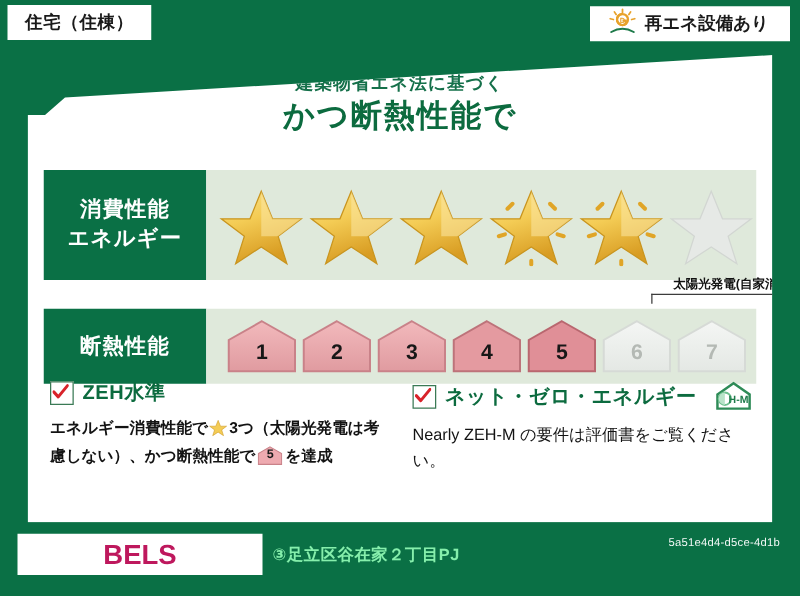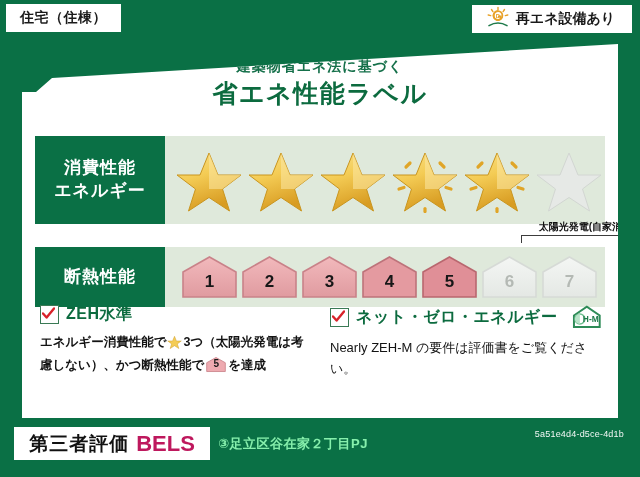--- a/index.html
+++ b/index.html
@@ -126,21 +126,21 @@
 
   <div class="tag" id="doc-type-tag">
     <span>住宅（住棟）</span>
   </div>
 
   <div id="panel">
     <div id="panel-inner">
 
       <div id="heading">
         <div class="sub">建築物省エネ法に基づく</div>
-        <div class="main">省エネ性能ラベル</div>
+        <div class="main">かつ断熱性能で</div>
       </div>
 
       <div class="row" id="row-energy">
         <div class="row-label">
           <span>消費性能</span>
           <span>エネルギー</span>
         </div>
         <div class="row-body">
           <div id="stars">
 
@@ -325,21 +325,20 @@
           </span>
         </div>
         <div class="zeh-body">Nearly ZEH-M の要件は評価書をご覧ください。</div>
       </div>
 
     </div>
   </div>
 
   <div id="footer">
     <div id="bels-box">
-      <span class="jp">第三者評価</span>
       <span class="en">BELS</span>
     </div>
     <div id="project-name">③足立区谷在家２丁目PJ</div>
     <div id="eval-date">
       <div class="id">5a51e4d4-d5ce-4d1b</div>
     </div>
   </div>
 
 </div>
 

